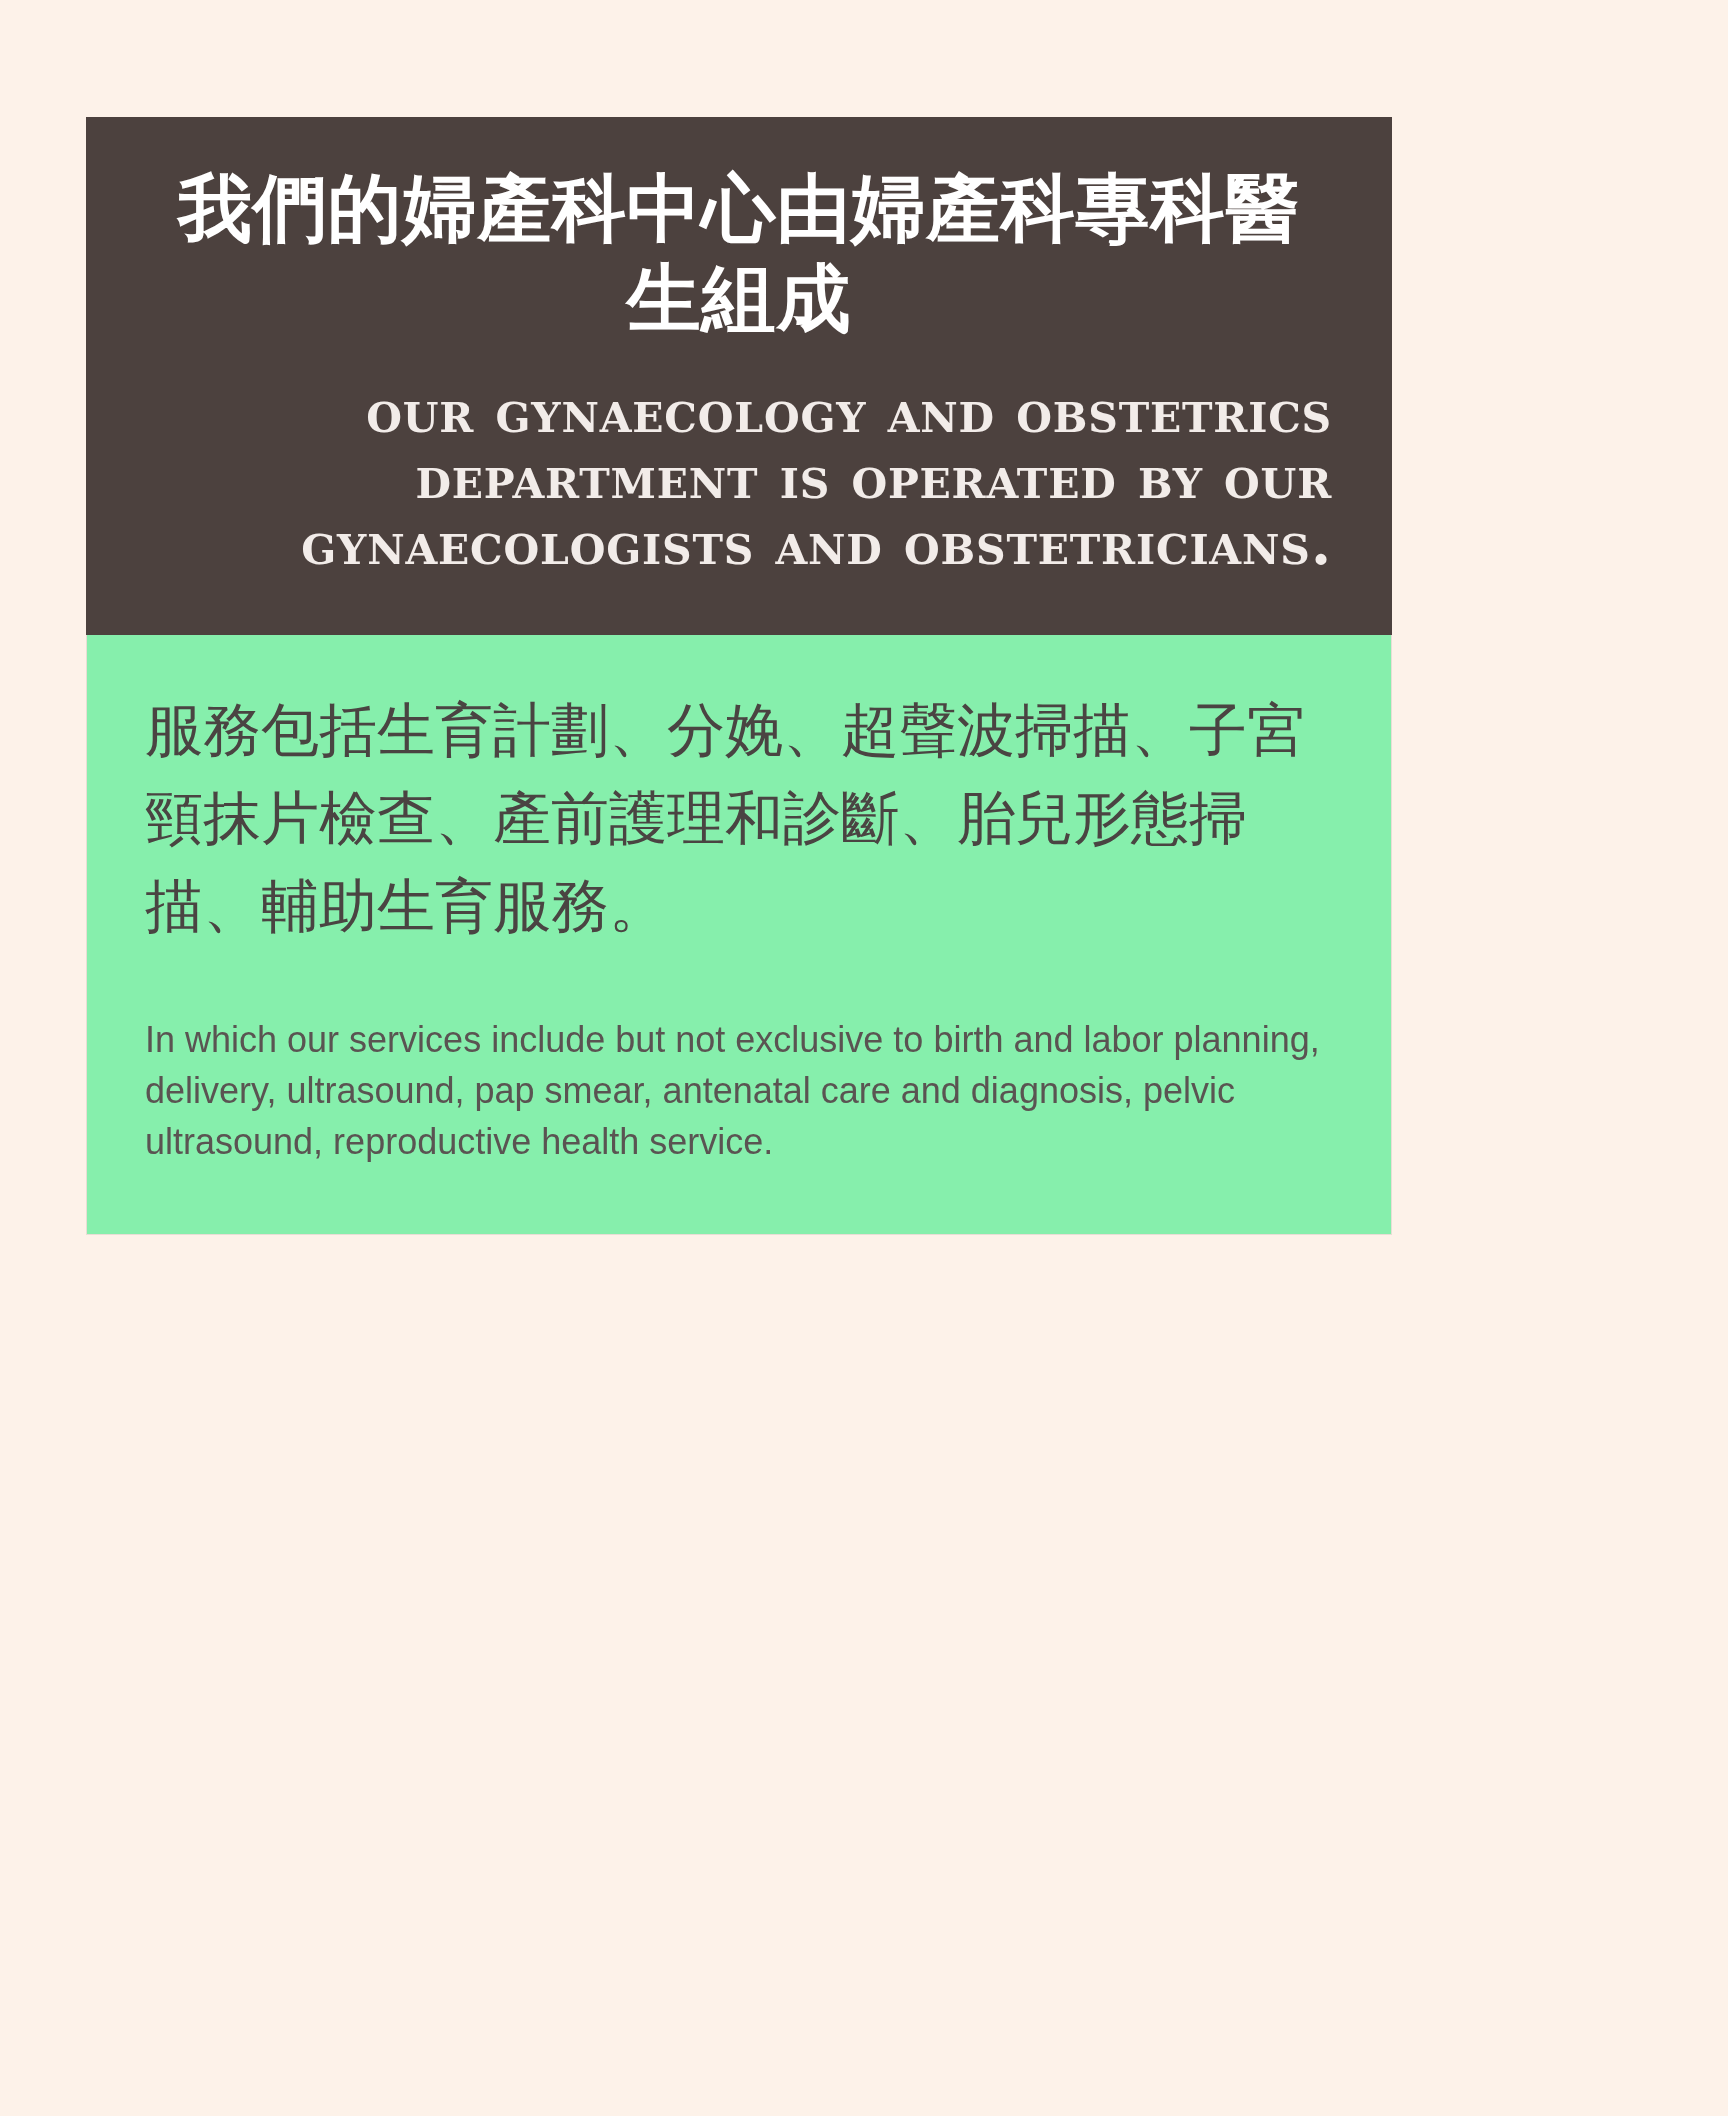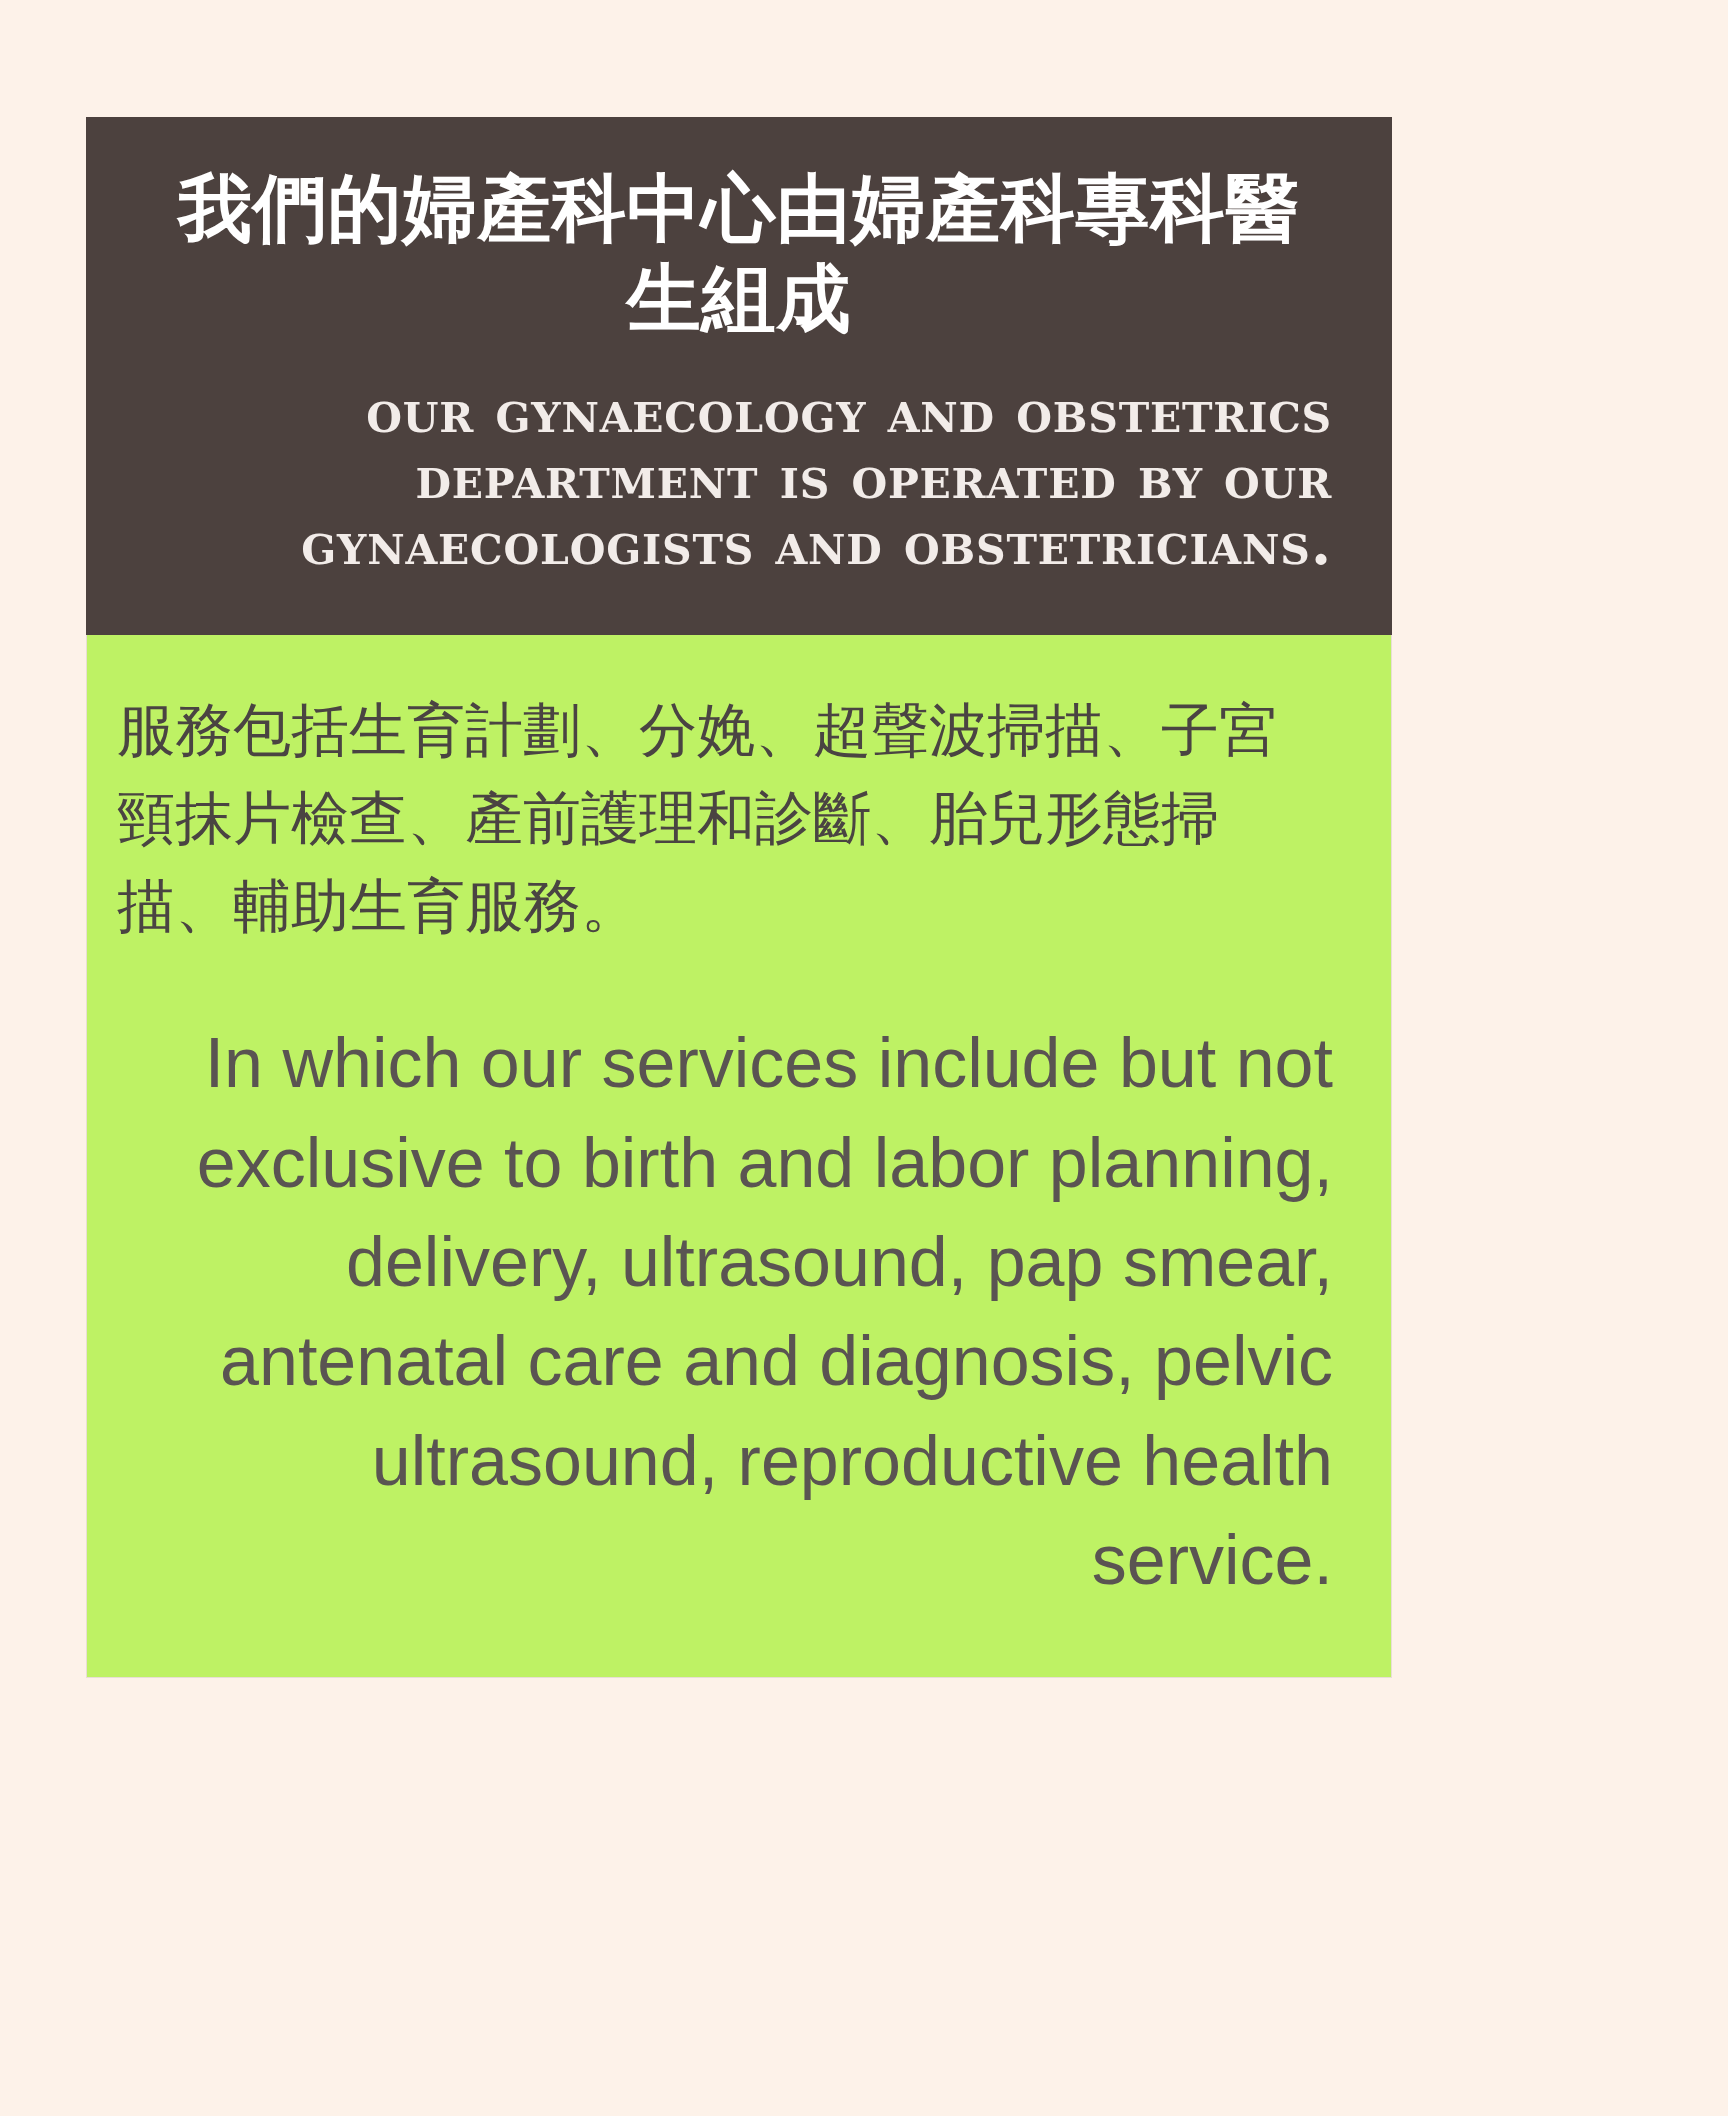--- a/index.html
+++ b/index.html
@@ -46,44 +46,43 @@
     font-weight: 700;
     text-align: right;
     margin: 0;
     font-family: "DejaVu Serif", "Liberation Serif", serif;
     font-variant: small-caps;
     text-transform: lowercase;
     letter-spacing: 0.8px;
   }
 
   .body {
-    background: #bef264;
+    background: #86efac;
     border: 0.8px solid #e8ded5;
     border-top: none;
-    padding: 51px 58px 66px 30px;
+    padding: 51px 58px 66px 58px;
     box-sizing: border-box;
   }
 
   .para-zh {
     color: #4a4442;
     font-size: 58px;
     line-height: 1.52;
     margin: 0 0 64px 0;
     font-family: "DejaVu Sans", "Liberation Sans", sans-serif;
     font-weight: 400;
   }
 
   .para-en {
     color: #5a5452;
-    font-size: 70px;
+    font-size: 36px;
     line-height: 1.42;
     margin: 0;
     font-family: "Liberation Sans", sans-serif;
     font-weight: 400;
-    text-align: right;
   }
 </style>
 </head>
 <body>
 
 <div class="card">
   <div class="header">
     <h1 class="title-zh">我們的婦產科中心由婦產科專科醫生組成</h1>
     <h2 class="title-en">Our Gynaecology and Obstetrics Department is operated by our gynaecologists and obstetricians.</h2>
   </div>

